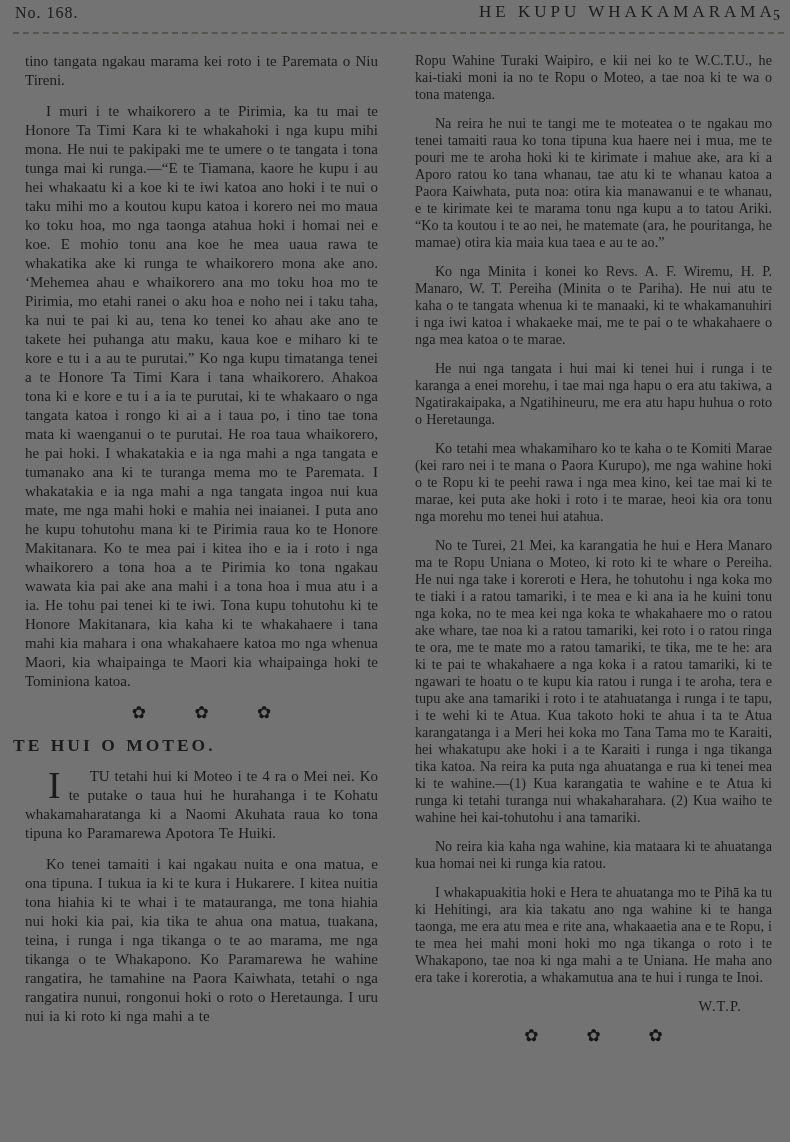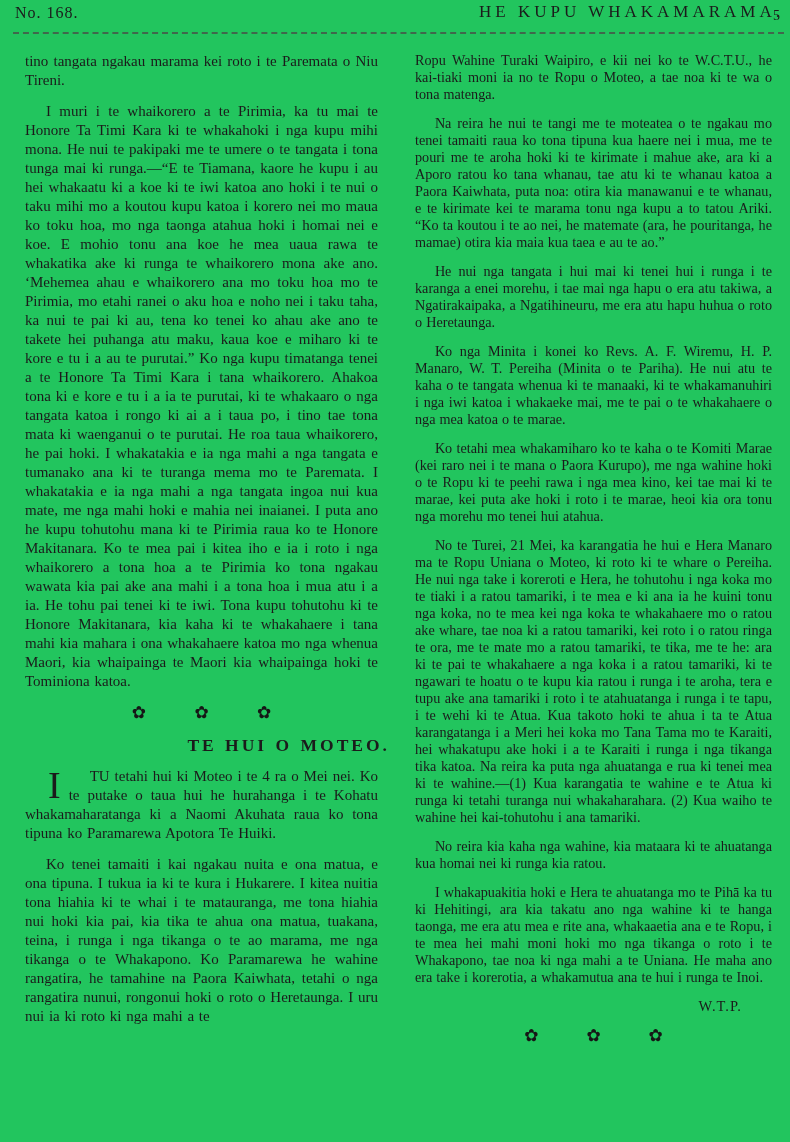--- a/index.html
+++ b/index.html
@@ -1,21 +1,21 @@
 <!DOCTYPE html>
 <html><head>
 <meta charset="utf-8">
 <style>
   html, body { margin: 0; padding: 0; background: #e8e8e4; }
   .page {
     position: relative;
     width: 790px;
     height: 1142px;
     margin: 0 auto;
-    background: #22c55e;
+    background: #737373;
     color: #1b1b1b;
     font-family: "Liberation Serif", "DejaVu Serif", serif;
     overflow: hidden;
     box-sizing: border-box;
     padding: 2px 6px 0 13px;
   }
   
   .masthead {
     position: relative;
     height: 26px;
@@ -51,21 +51,21 @@
   }
   .col-right {
     width: 381px; flex: 0 0 381px;
     font-size: 14.2px; line-height: 17px;
     word-spacing: .5px;
   }
   p.par { margin: 12px; text-indent: 1.4em; }
   p.par.noindent { text-indent: 0; }
   
   .article-heading {
-    text-align: right;
+    text-align: left;
     font-weight: 700;
     font-size: 17.5px;
     letter-spacing: 3px;
     margin: 14px 0 3px 0;
     text-indent: 0;
   }
   .sub-heading {
     text-align: center;
     font-style: italic;
     font-size: 15px;
@@ -130,22 +130,22 @@
       <p class="par dropcap-par">
         <span class="dropcap">I</span>
         <span>TU tetahi hui ki Moteo i te 4 ra o Mei nei. Ko te putake o taua hui he hurahanga i te Kohatu whakamaharatanga ki a Naomi Akuhata raua ko tona tipuna ko Paramarewa Apotora Te Huiki.</span>
       </p>
       <p class="par">Ko tenei tamaiti i kai ngakau nuita e ona matua, e ona tipuna.  I tukua ia ki te kura i Hukarere.  I kitea nuitia tona hiahia ki te whai i te matauranga, me tona hiahia nui hoki kia pai, kia tika te ahua ona matua, tuakana, teina, i runga i nga tikanga o te ao marama, me nga tikanga o te Whakapono.  Ko Paramarewa he wahine rangatira, he tamahine na Paora Kaiwhata, tetahi o nga rangatira nunui, rongonui hoki o roto o Heretaunga.  I uru nui ia ki roto ki nga mahi a te</p>
     </div>
 
     <div class="col col-right">
       <p class="par noindent">Ropu Wahine Turaki Waipiro, e kii nei ko te W.C.T.U., he kai-tiaki moni ia no te Ropu o Moteo, a tae noa ki te wa o tona matenga.</p>
       <p class="par">Na reira he nui te tangi me te moteatea o te ngakau mo tenei tamaiti raua ko tona tipuna kua haere nei i mua, me te pouri me te aroha hoki ki te kirimate i mahue ake, ara ki a Aporo ratou ko tana whanau, tae atu ki te whanau katoa a Paora Kaiwhata, puta noa: otira kia manawanui e te whanau, e te kirimate kei te marama tonu nga kupu a to tatou Ariki.  “Ko ta koutou i te ao nei, he matemate (ara, he pouritanga, he mamae) otira kia maia kua taea e au te ao.”</p>
+      <p class="par">Ko nga Minita i konei ko Revs. A. F. Wiremu, H. P. Manaro, W. T. Pereiha (Minita o te Pariha).  He nui atu te kaha o te tangata whenua ki te manaaki, ki te whakamanuhiri i nga iwi katoa i whakaeke mai, me te pai o te whakahaere o nga mea katoa o te marae.</p>
       <p class="par">He nui nga tangata i hui mai ki tenei hui i runga i te karanga a enei morehu, i tae mai nga hapu o era atu takiwa, a Ngatirakaipaka, a Ngatihineuru, me era atu hapu huhua o roto o Heretaunga.</p>
-      <p class="par">Ko nga Minita i konei ko Revs. A. F. Wiremu, H. P. Manaro, W. T. Pereiha (Minita o te Pariha).  He nui atu te kaha o te tangata whenua ki te manaaki, ki te whakamanuhiri i nga iwi katoa i whakaeke mai, me te pai o te whakahaere o nga mea katoa o te marae.</p>
       <p class="par">Ko tetahi mea whakamiharo ko te kaha o te Komiti Marae (kei raro nei i te mana o Paora Kurupo), me nga wahine hoki o te Ropu ki te peehi rawa i nga mea kino, kei tae mai ki te marae, kei puta ake hoki i roto i te marae, heoi kia ora tonu nga morehu mo tenei hui atahua.</p>
 
 
       <p class="par">No te Turei, 21 Mei, ka karangatia he hui e Hera Manaro ma te Ropu Uniana o Moteo, ki roto ki te whare o Pereiha.  He nui nga take i koreroti e Hera, he tohutohu i nga koka mo te tiaki i a ratou tamariki, i te mea e ki ana ia he kuini tonu nga koka, no te mea kei nga koka te whakahaere mo o ratou ake whare, tae noa ki a ratou tamariki, kei roto i o ratou ringa te ora, me te mate mo a ratou tamariki, te tika, me te he: ara ki te pai te whakahaere a nga koka i a ratou tamariki, ki te ngawari te hoatu o te kupu kia ratou i runga i te aroha, tera e tupu ake ana tamariki i roto i te atahuatanga i runga i te tapu, i te wehi ki te Atua.  Kua takoto hoki te ahua i ta te Atua karangatanga i a Meri hei koka mo Tana Tama mo te Karaiti, hei whakatupu ake hoki i a te Karaiti i runga i nga tikanga tika katoa.  Na reira ka puta nga ahuatanga e rua ki tenei mea ki te wahine.—(1) Kua karangatia te wahine e te Atua ki runga ki tetahi turanga nui whakaharahara. (2) Kua waiho te wahine hei kai-tohutohu i ana tamariki.</p>
       <p class="par">No reira kia kaha nga wahine, kia mataara ki te ahuatanga kua homai nei ki runga kia ratou.</p>
       <p class="par">I whakapuakitia hoki e Hera te ahuatanga mo te Pihā ka tu ki Hehitingi, ara kia takatu ano nga wahine ki te hanga taonga, me era atu mea e rite ana, whakaaetia ana e te Ropu, i te mea hei mahi moni hoki mo nga tikanga o roto i te Whakapono, tae noa ki nga mahi a te Uniana.  He maha ano era take i korerotia, a whakamutua ana te hui i runga te Inoi.</p>
 
       <p class="signature">W.T.P.</p>
 
       <div class="ornament-row">

